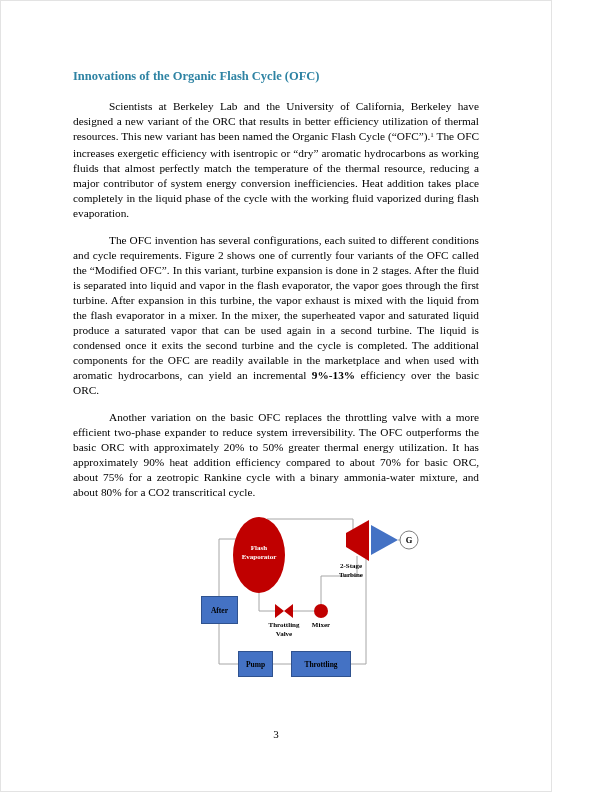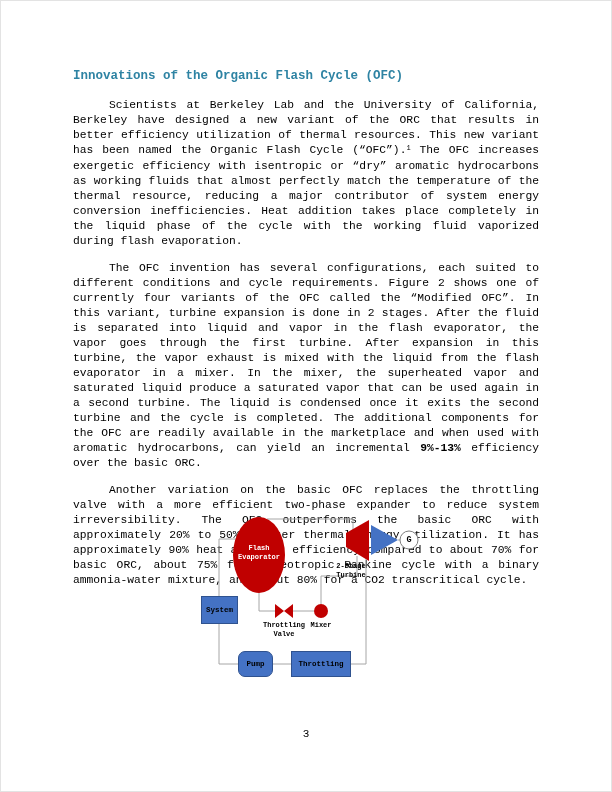--- a/index.html
+++ b/index.html
@@ -1,23 +1,23 @@
 <!DOCTYPE html>
 <html><head>
 <meta charset="utf-8">
 <style>
   html, body { margin: 0; padding: 0; background: #ffffff; }
   .page {
     position: relative;
-    width: 612px;
+    width: 552px;
     height: 792px;
     background: #ffffff;
     border: 1px solid #e3e3e3;
     box-sizing: border-box;
-    font-family: Liberation Mono, monospace;
+    font-family: Liberation Serif, serif;
     color: #000000;
     overflow: hidden;
   }
   .content {
     position: absolute;
     left: 72px;
     right: 72px;
     top: 68px;
   }
   .heading {
@@ -70,21 +70,21 @@
     color: #000000;
   }
   .flash-label { color: #ffffff; }
   .g-label {
     position: absolute;
     left: 327px; top: 27px; width: 18px; height: 18px;
     display: flex; align-items: center; justify-content: center;
     font-size: 8.5px; font-weight: bold; color: #000000;
   }
   .box-heater    { left: 128px; top: 92px;  width: 37px; height: 28px; }
-  .box-pump      { left: 165px; top: 147px; width: 35px; height: 26px; border-radius: 7px; }
+  .box-pump      { left: 165px; top: 147px; width: 35px; height: 26px; }
   .box-condenser { left: 218px; top: 147px; width: 60px; height: 26px; }
   .label-flash   { left: 158px; top: 40px;  width: 56px; }
   .label-turbine { left: 248px; top: 58px;  width: 60px; }
   .label-valve   { left: 185px; top: 117px; width: 52px; }
   .label-mixer   { left: 228px; top: 117px; width: 40px; }
   .figure-caption {
     position: absolute;
     left: 0; right: 0;
     top: 688px;
     text-align: center;
@@ -120,21 +120,21 @@
       <ellipse cx="186" cy="51" rx="26" ry="38" fill="#C00000"></ellipse>
       <polygon points="273,29 296,16 296,57 273,43" fill="#C00000"></polygon>
       <polygon points="298,21 298,51 325,36" fill="#4472C4"></polygon>
       <circle cx="336" cy="36" r="9" fill="#ffffff" stroke="#7f7f7f" stroke-width="1"></circle>
       <polygon points="202,100 202,114 211,107" fill="#C00000"></polygon>
       <polygon points="220,100 220,114 211,107" fill="#C00000"></polygon>
       <circle cx="248" cy="107" r="7" fill="#C00000"></circle>
     </svg>
 
     <div class="comp-box box-heater">
-      <span>System</span>
+      <span>After</span>
     </div>
     <div class="comp-box box-pump">
       <span>Pump</span>
     </div>
     <div class="comp-box box-condenser">
       <span>Throttling</span>
     </div>
 
     <div class="comp-label flash-label label-flash">Flash
 Evaporator</div>

